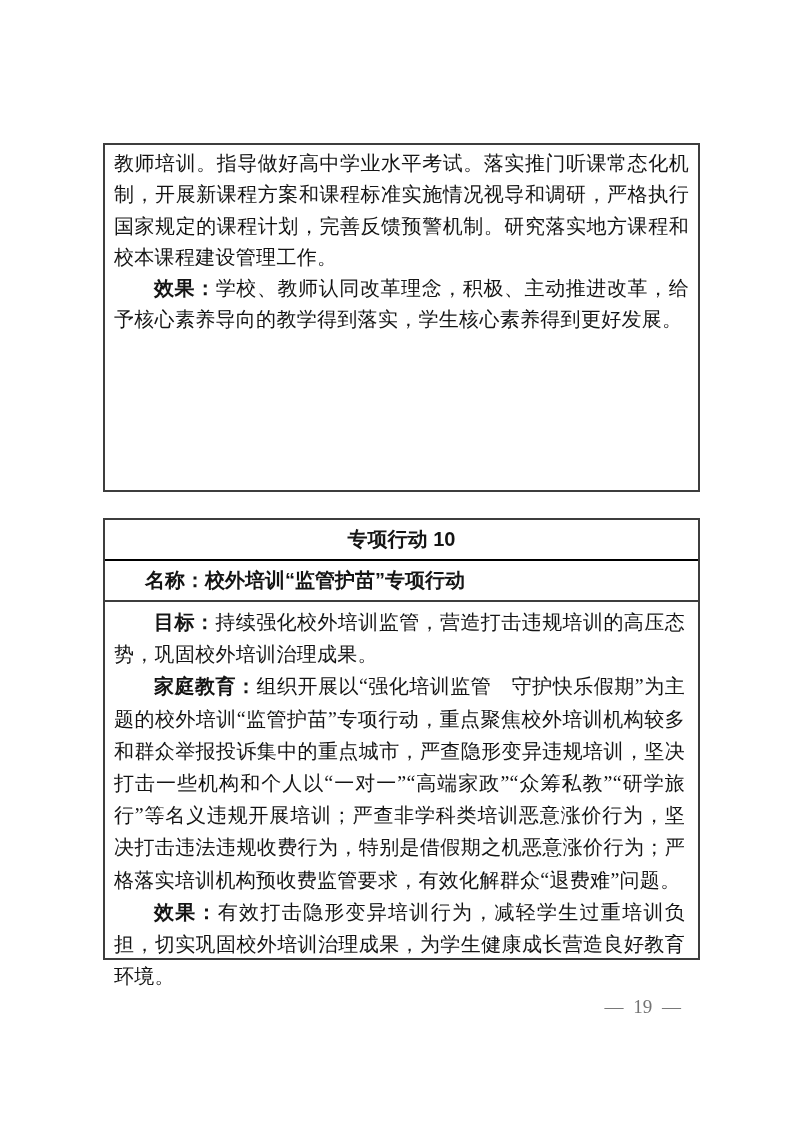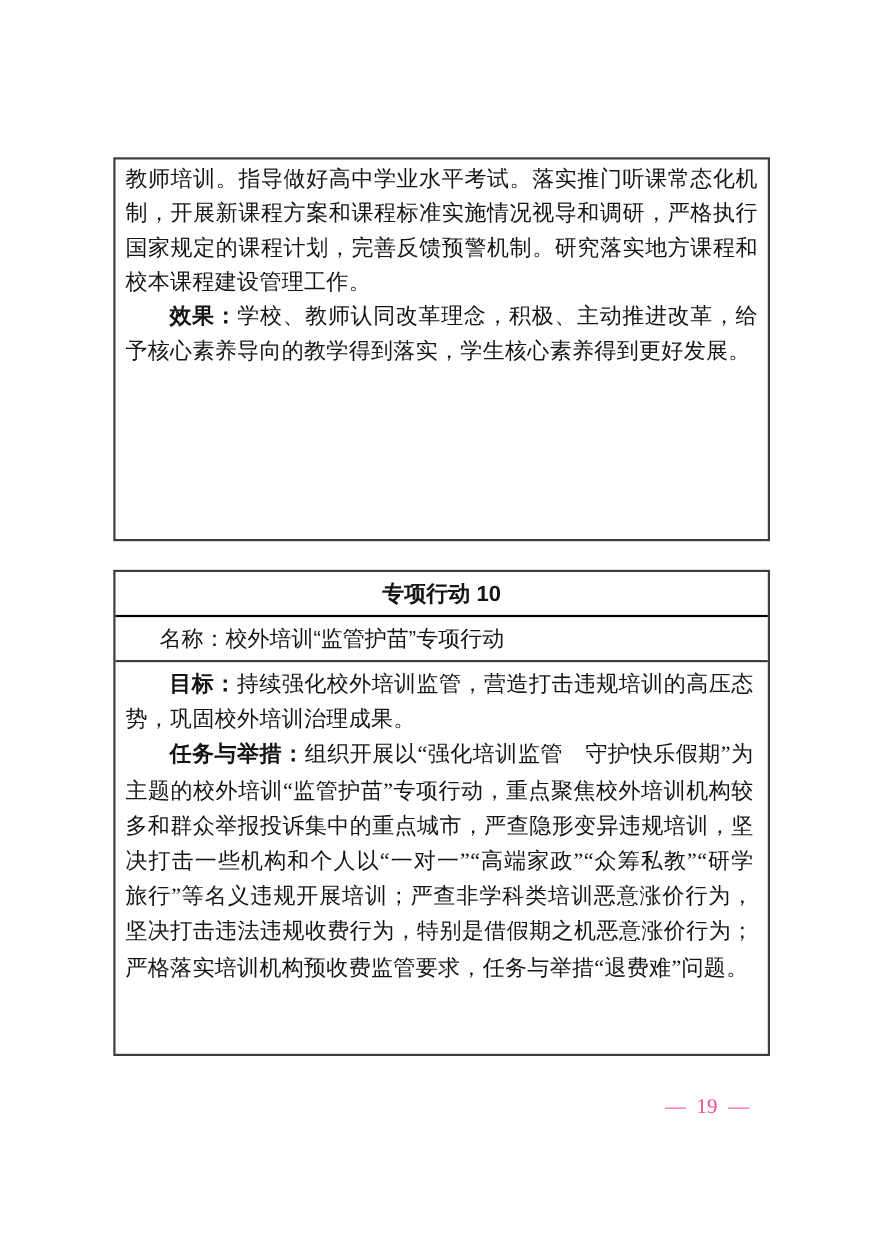--- a/index.html
+++ b/index.html
@@ -54,38 +54,38 @@
     font-size: 20px;
     font-family: "Liberation Sans", sans-serif;
     color: #141414;
   }
   .box2-name {
     height: 41px;
     border-bottom: 2px solid #3d3d3d;
     display: flex;
     align-items: center;
     padding-left: 40px;
-    font-weight: normal;
+    font-weight: bold;
     font-size: 20px;
     font-family: "Liberation Sans", sans-serif;
     color: #141414;
   }
   .box2-body {
     padding: 4px 13px 0 9px;
   }
   .box2-body .para {
     line-height: 32.2px;
   }
   .footer {
     position: absolute;
     top: 996px;
     right: 112px;
     font-size: 19px;
     font-family: "Liberation Serif", serif;
-    color: #ec4899;
+    color: #737373;
     word-spacing: 5px;
   }
 </style>
 </head>
 <body>
 
 <div class="page">
 
   <div class="doc-box box1">
     <p class="para flush">
@@ -100,20 +100,23 @@
     <div class="box2-header">专项行动 10</div>
     <div class="box2-name">
       <span>名称：</span>
         <span>校外培训“监管护苗”专项行动</span>
     </div>
     <div class="box2-body">
       <p class="para">
         <span class="lbl">目标：</span><span>持续强化校外培训监管，营造打击违规培训的高压态势，巩固校外培训治理成果。</span>
       </p>
       <p class="para">
-        <span class="lbl">任务与举措：</span><span>组织开展以“强化培训监管　守护快乐假期”为主题的校外培训“监管护苗”专项行动，重点聚焦校外培训机构较多和群众举报投诉集中的重点城市，严查隐形变异违规培训，坚决打击一些机构和个人以“一对一”“高端家政”“众筹私教”“研学旅行”等名义违规开展培训；严查非学科类培训恶意涨价行为，坚决打击违法违规收费行为，特别是借假期之机恶意涨价行为；严格落实培训机构预收费监管要求，任务与举措“退费难”问题。</span>
+        <span class="lbl">家庭教育：</span><span>组织开展以“强化培训监管　守护快乐假期”为主题的校外培训“监管护苗”专项行动，重点聚焦校外培训机构较多和群众举报投诉集中的重点城市，严查隐形变异违规培训，坚决打击一些机构和个人以“一对一”“高端家政”“众筹私教”“研学旅行”等名义违规开展培训；严查非学科类培训恶意涨价行为，坚决打击违法违规收费行为，特别是借假期之机恶意涨价行为；严格落实培训机构预收费监管要求，有效化解群众“退费难”问题。</span>
+      </p>
+      <p class="para">
+        <span class="lbl">效果：</span><span>有效打击隐形变异培训行为，减轻学生过重培训负担，切实巩固校外培训治理成果，为学生健康成长营造良好教育环境。</span>
       </p>
     </div>
   </div>
 
   <div class="footer">— 19 —</div>
 
 </div>
 
 </body></html>

